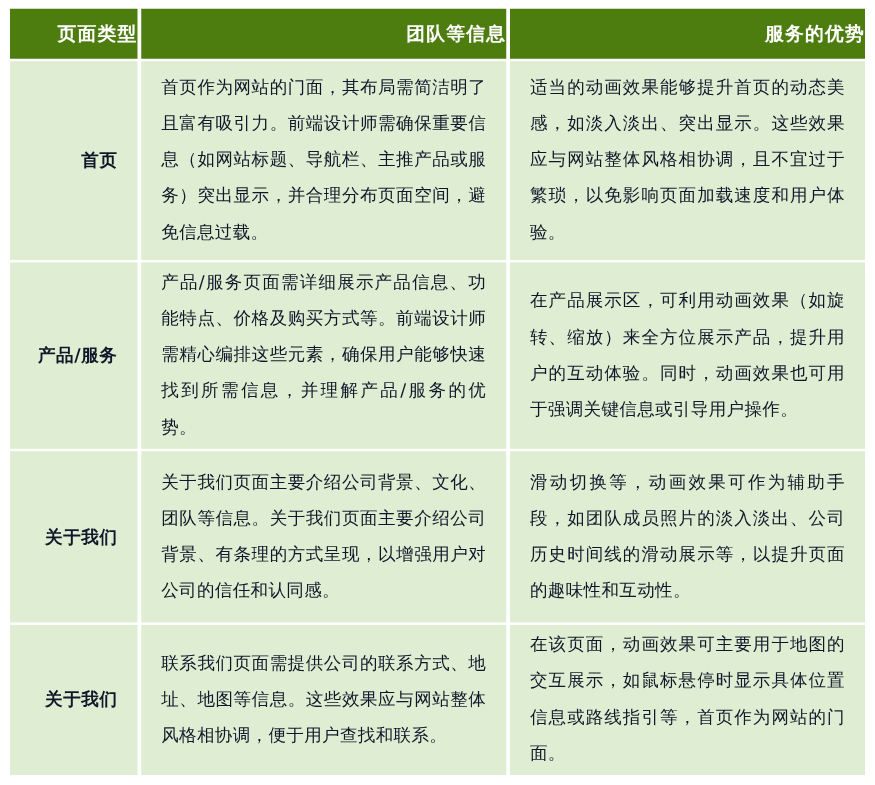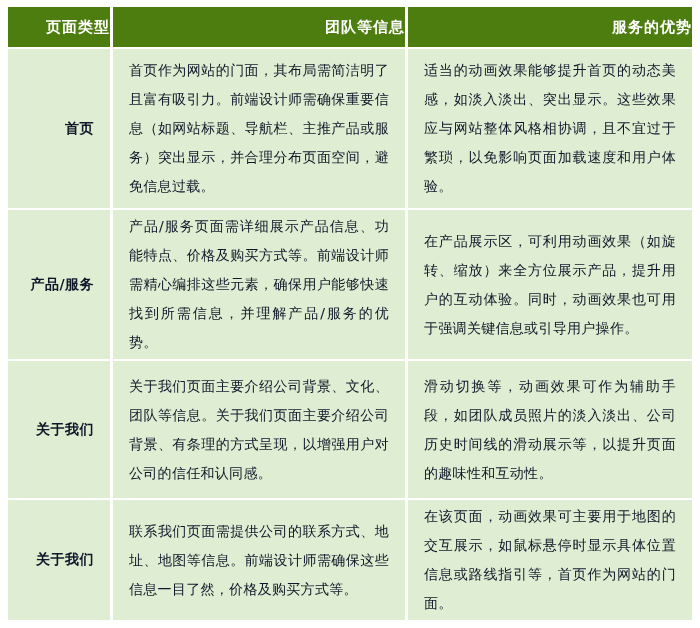--- a/index.html
+++ b/index.html
@@ -90,18 +90,18 @@
         <td class="body-cell">产品/服务页面需详细展示产品信息、功能特点、价格及购买方式等。前端设计师需精心编排这些元素，确保用户能够快速找到所需信息，并理解产品/服务的优势。</td>
         <td class="body-cell">在产品展示区，可利用动画效果（如旋转、缩放）来全方位展示产品，提升用户的互动体验。同时，动画效果也可用于强调关键信息或引导用户操作。</td>
       </tr>
       <tr class="r3">
         <td class="rowlabel">关于我们</td>
         <td class="body-cell">关于我们页面主要介绍公司背景、文化、团队等信息。关于我们页面主要介绍公司背景、有条理的方式呈现，以增强用户对公司的信任和认同感。</td>
         <td class="body-cell">滑动切换等，动画效果可作为辅助手段，如团队成员照片的淡入淡出、公司历史时间线的滑动展示等，以提升页面的趣味性和互动性。</td>
       </tr>
       <tr class="r4">
         <td class="rowlabel">关于我们</td>
-        <td class="body-cell">联系我们页面需提供公司的联系方式、地址、地图等信息。前端设计师需确保这些信息一目了然，价格及购买方式等。</td>
+        <td class="body-cell">联系我们页面需提供公司的联系方式、地址、地图等信息。这些效果应与网站整体风格相协调，便于用户查找和联系。</td>
         <td class="body-cell">在该页面，动画效果可主要用于地图的交互展示，如鼠标悬停时显示具体位置信息或路线指引等，首页作为网站的门面。</td>
       </tr>
     </tbody>
   </table>
 </div>
 
 </body></html>

